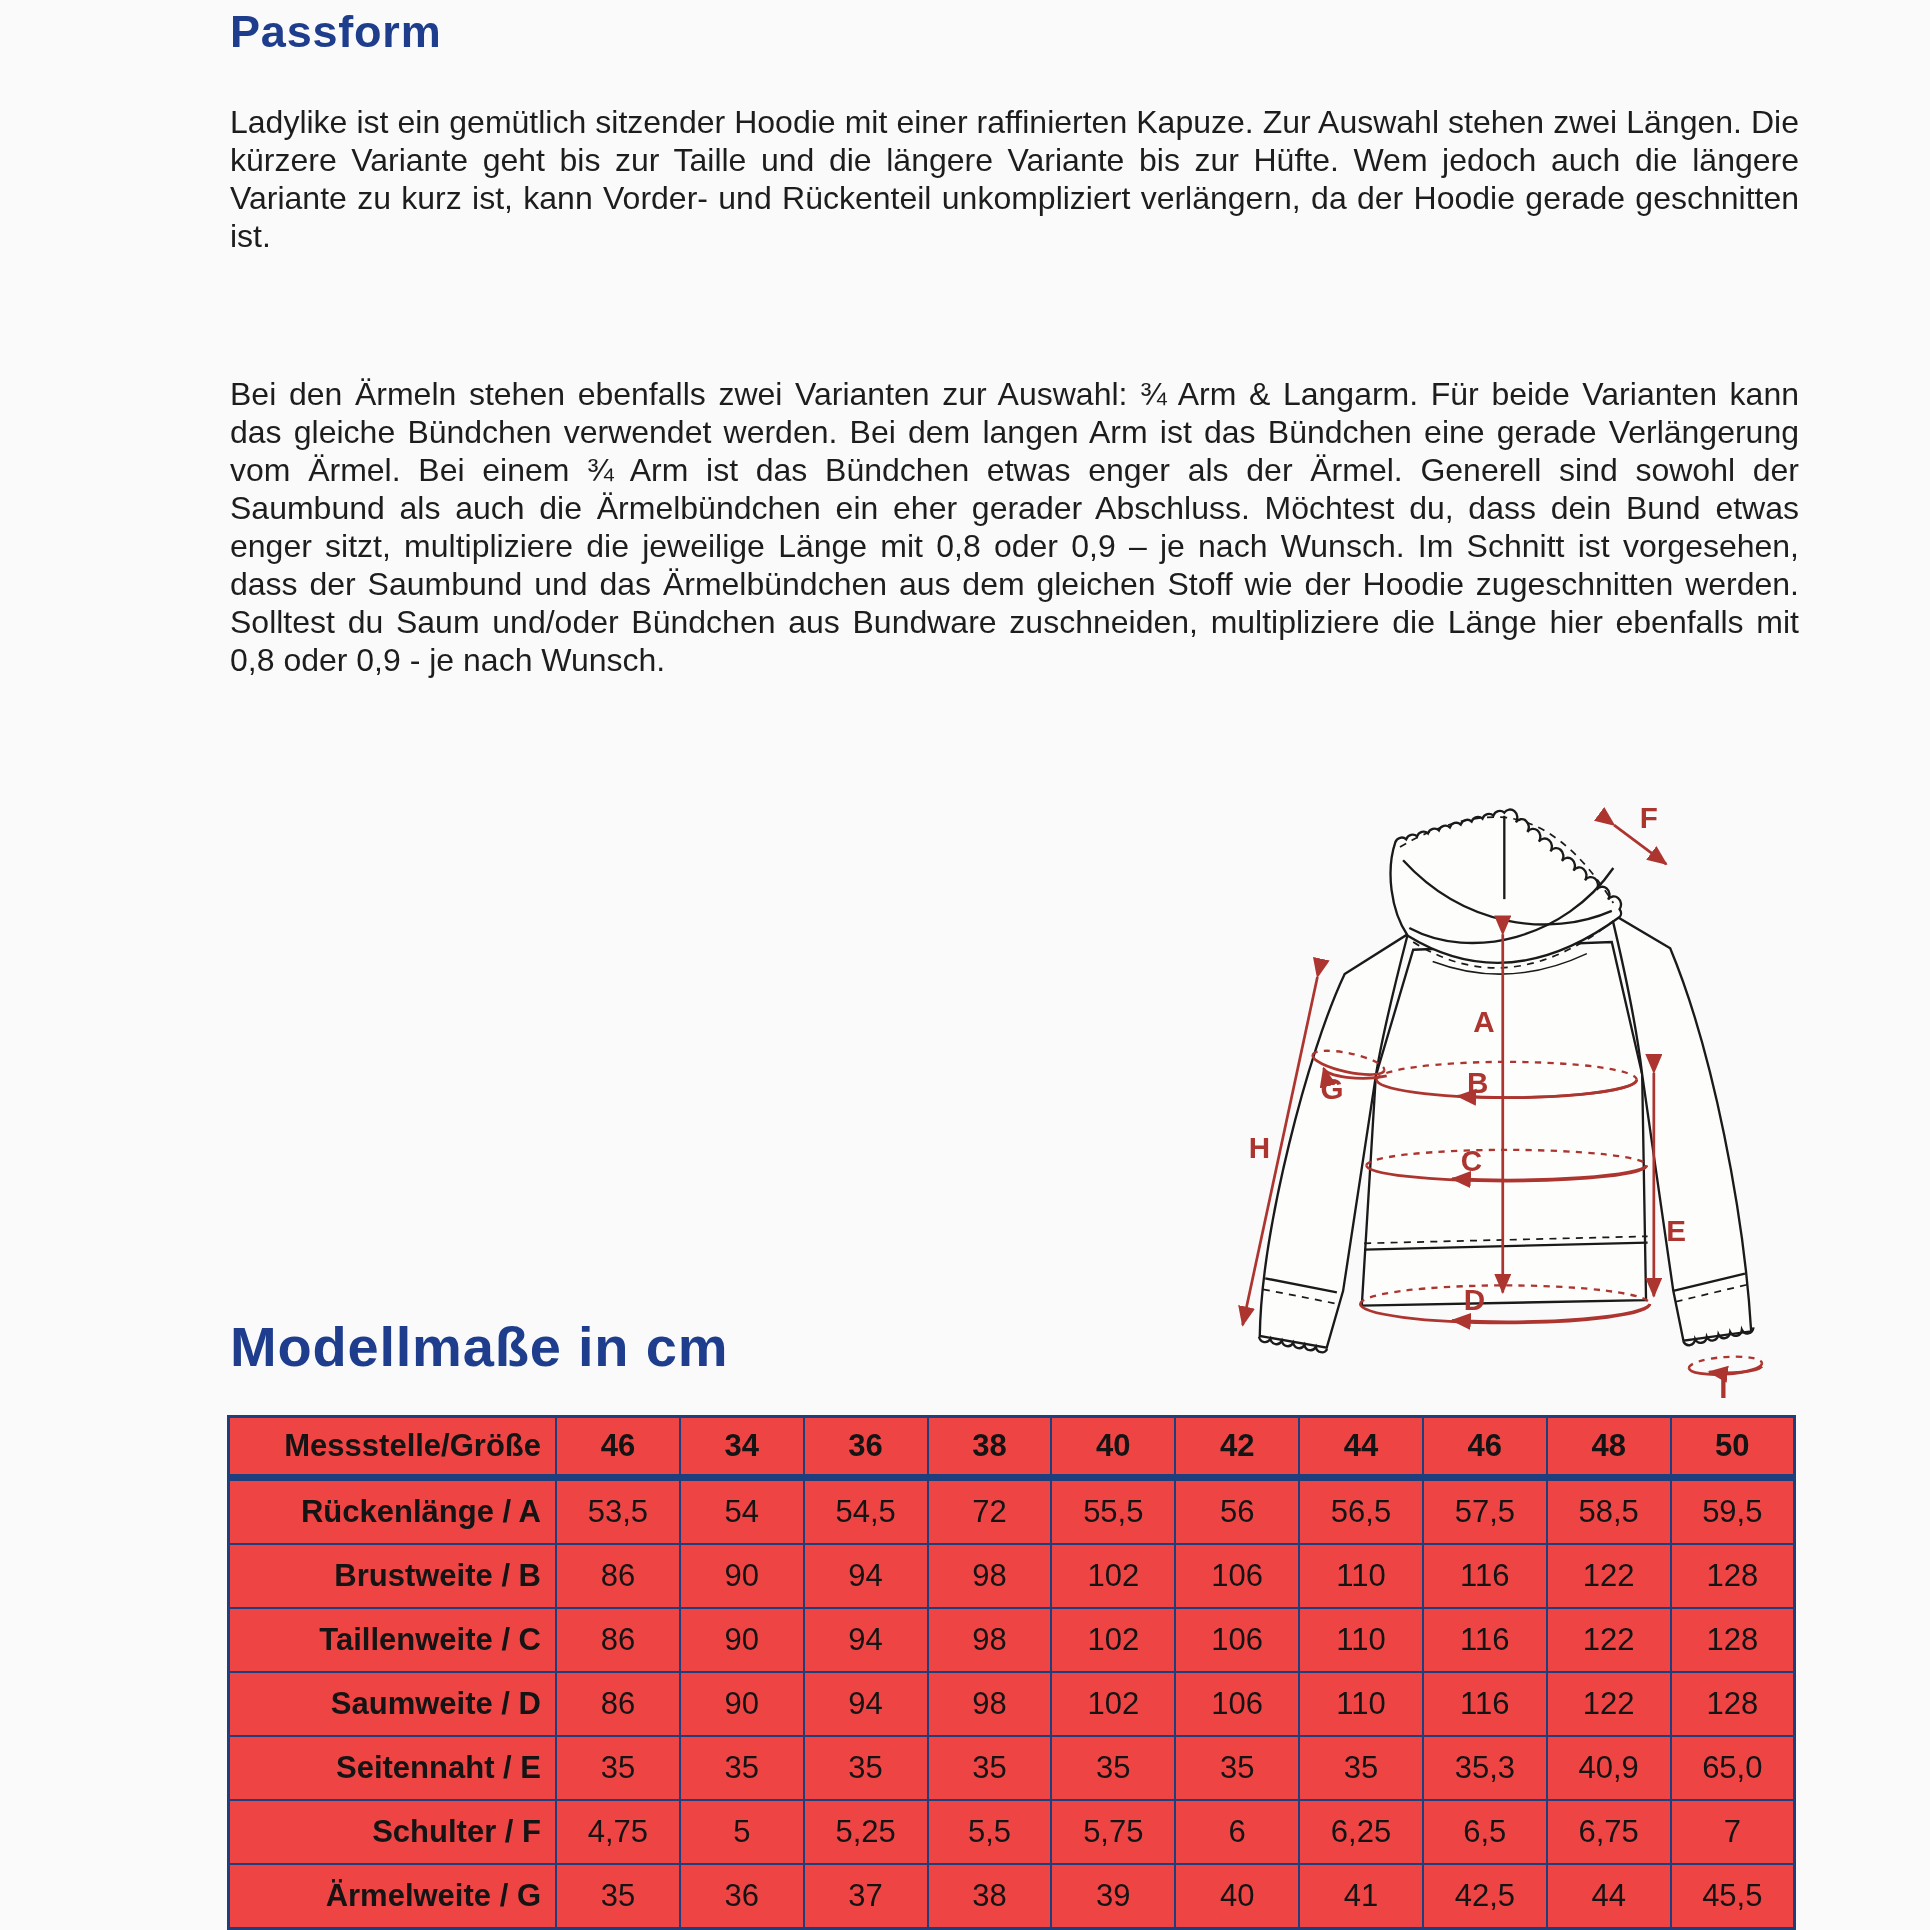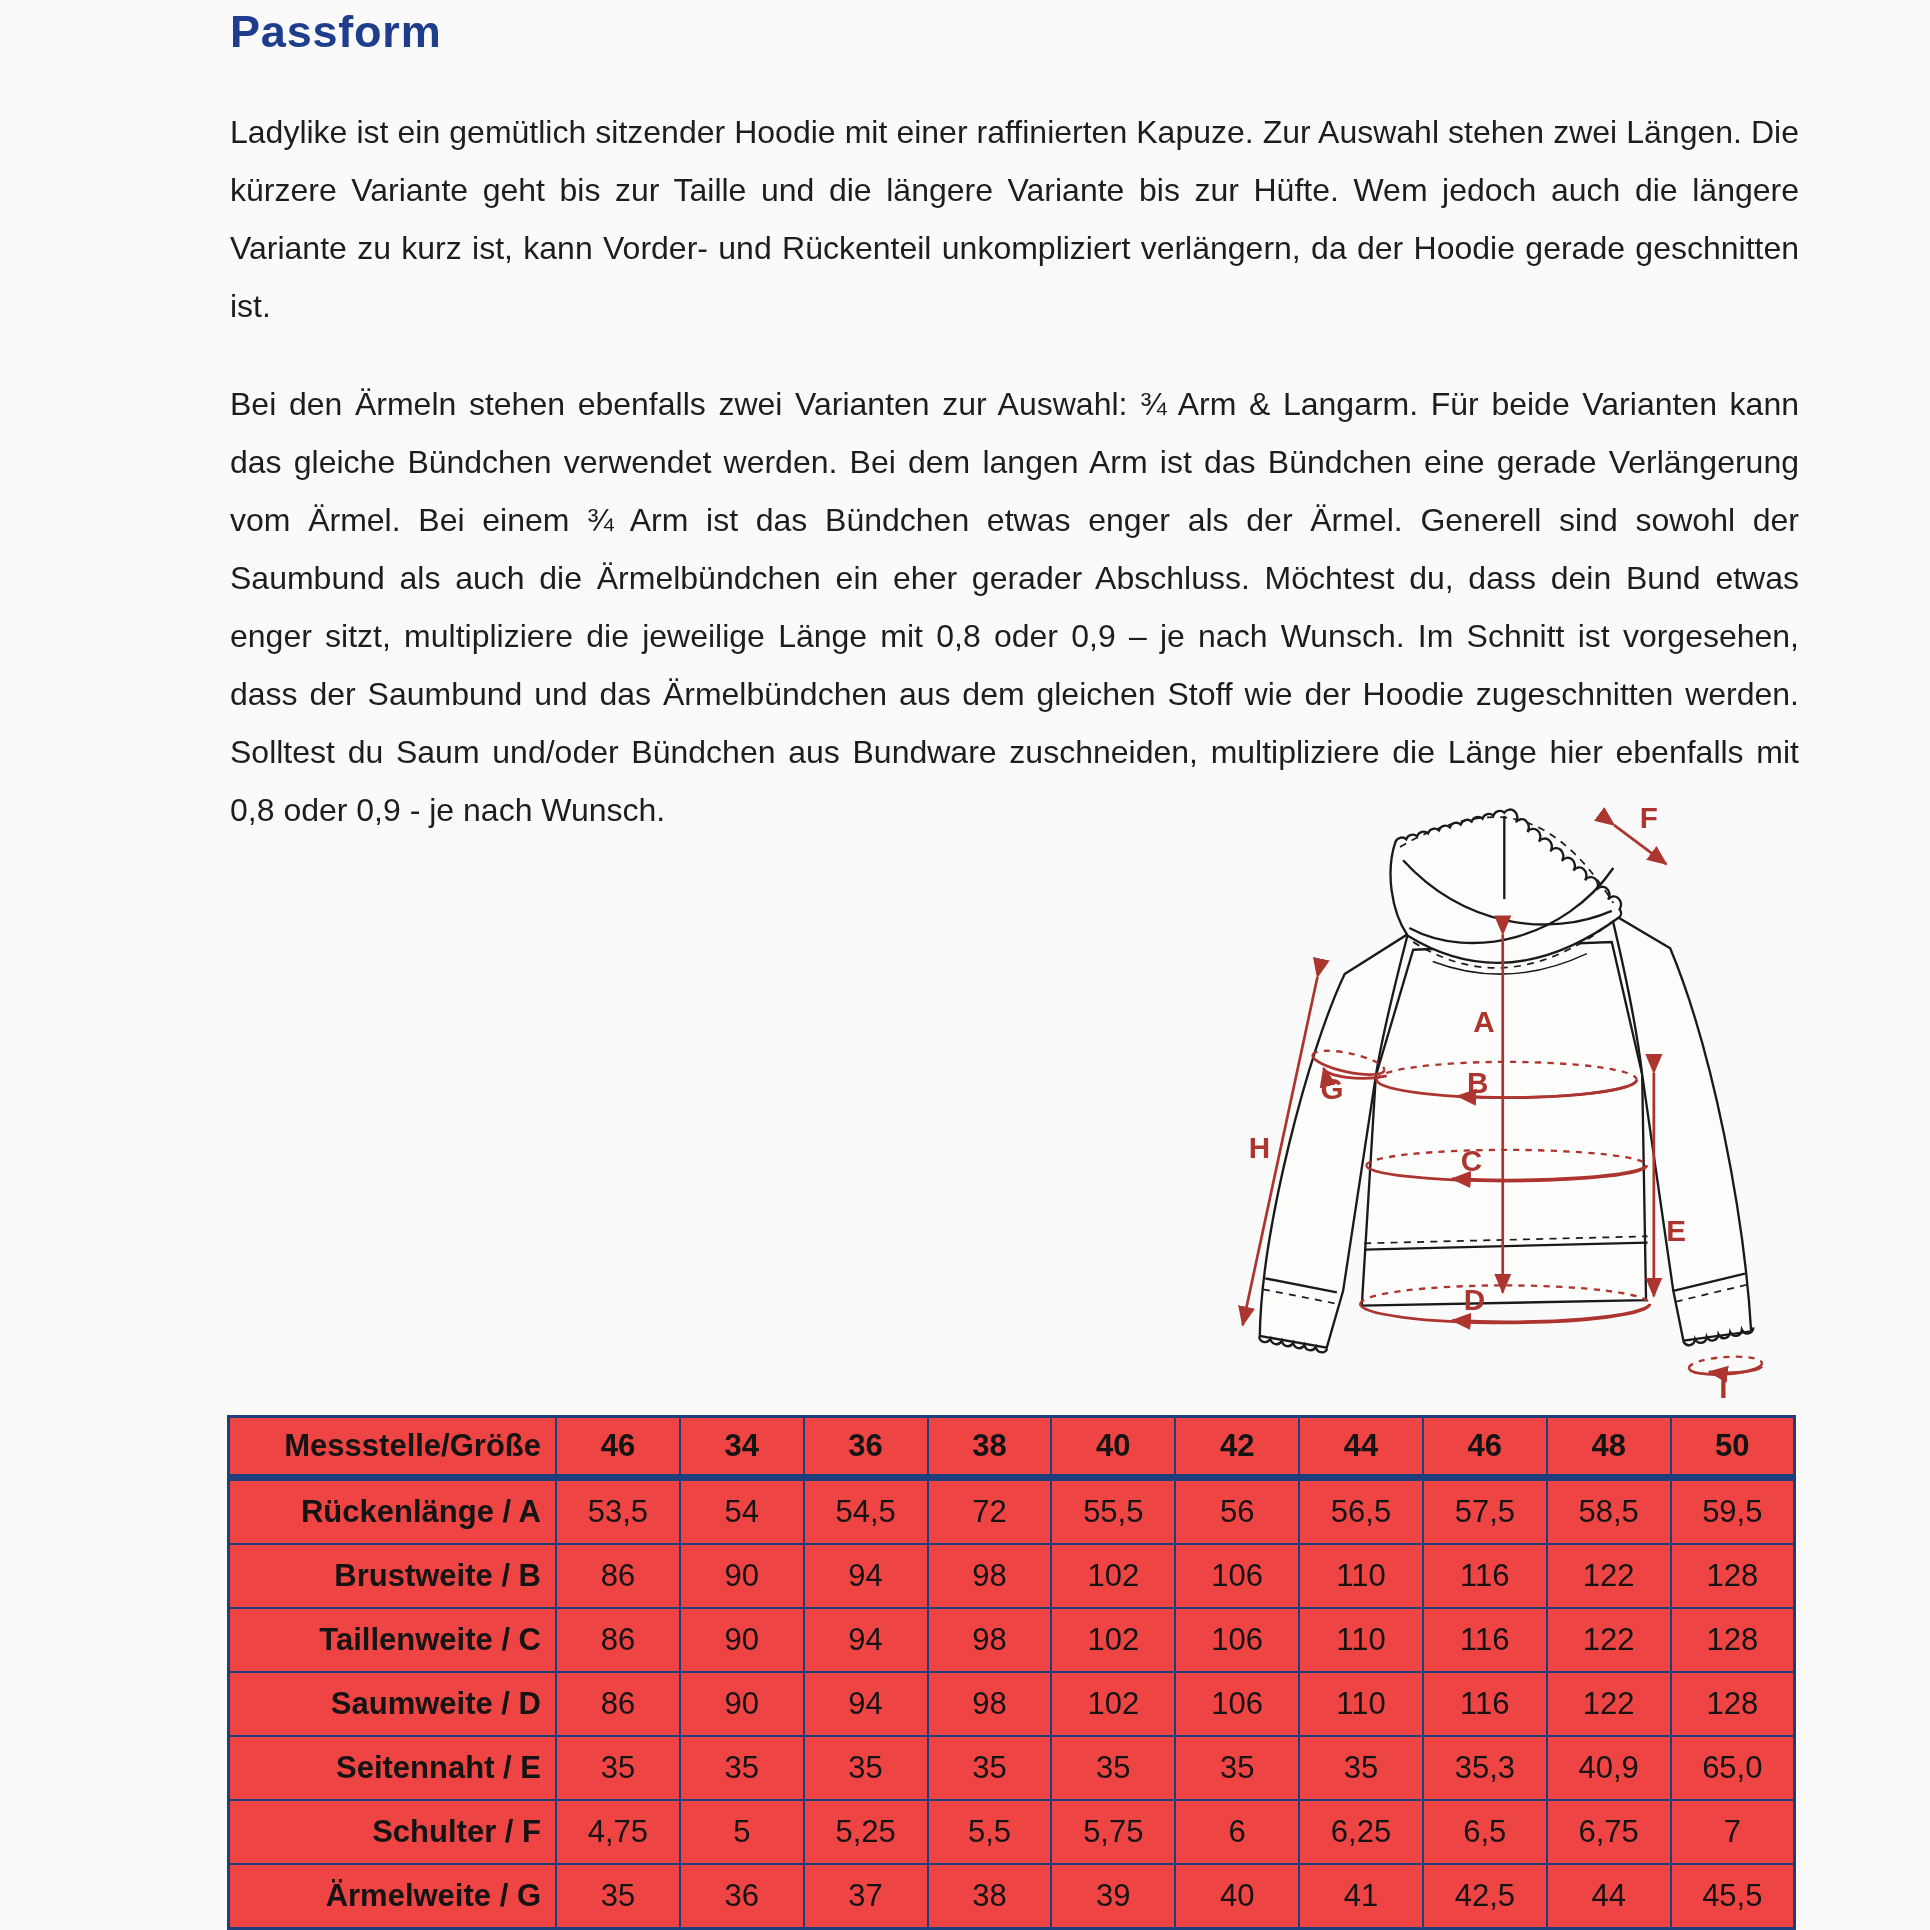--- a/index.html
+++ b/index.html
@@ -16,21 +16,21 @@
     font-size:45px;font-weight:bold;letter-spacing:0.8px;
     color:#1e3d8d;
   }
   .h2{
     position:absolute;left:230px;top:1314px;margin:0;
     font-size:56px;font-weight:bold;letter-spacing:0.8px;
     color:#1e3d8d;
   }
   .para{
     position:absolute;left:230px;width:1569px;margin:0;
-    font-size:32px;line-height:58px;
+    font-size:32px;line-height:38px;
     text-align:justify;color:#1d1d1d;
   }
   #para1{top:103px;}
   #para2{top:375px;}
 
   .diagram{
     position:absolute;left:1199px;top:794px;width:736px;height:623px;
   }
 
   .tablewrap{position:absolute;left:227px;top:1415px;}
@@ -135,20 +135,21 @@
       <text class="mlabel" x="336" y="484">C</text>
       <text class="mlabel" x="340" y="663">D</text>
       <text class="mlabel" x="600" y="574">E</text>
       <text class="mlabel" x="566" y="44">F</text>
       <text class="mlabel" x="156" y="392">G</text>
       <text class="mlabel" x="64" y="468">H</text>
       <text class="mlabel" x="668" y="775">I</text>
     </svg>
   </div>
 
+  <h2 class="h2">Modellmaße in cm</h2>
 
   <div class="tablewrap">
     <table class="sizes">
       <thead>
         <tr id="sizeHead">
             <th class="label-col">Messstelle/Größe</th>
             <th>46</th>
             <th>34</th>
             <th>36</th>
             <th>38</th>

